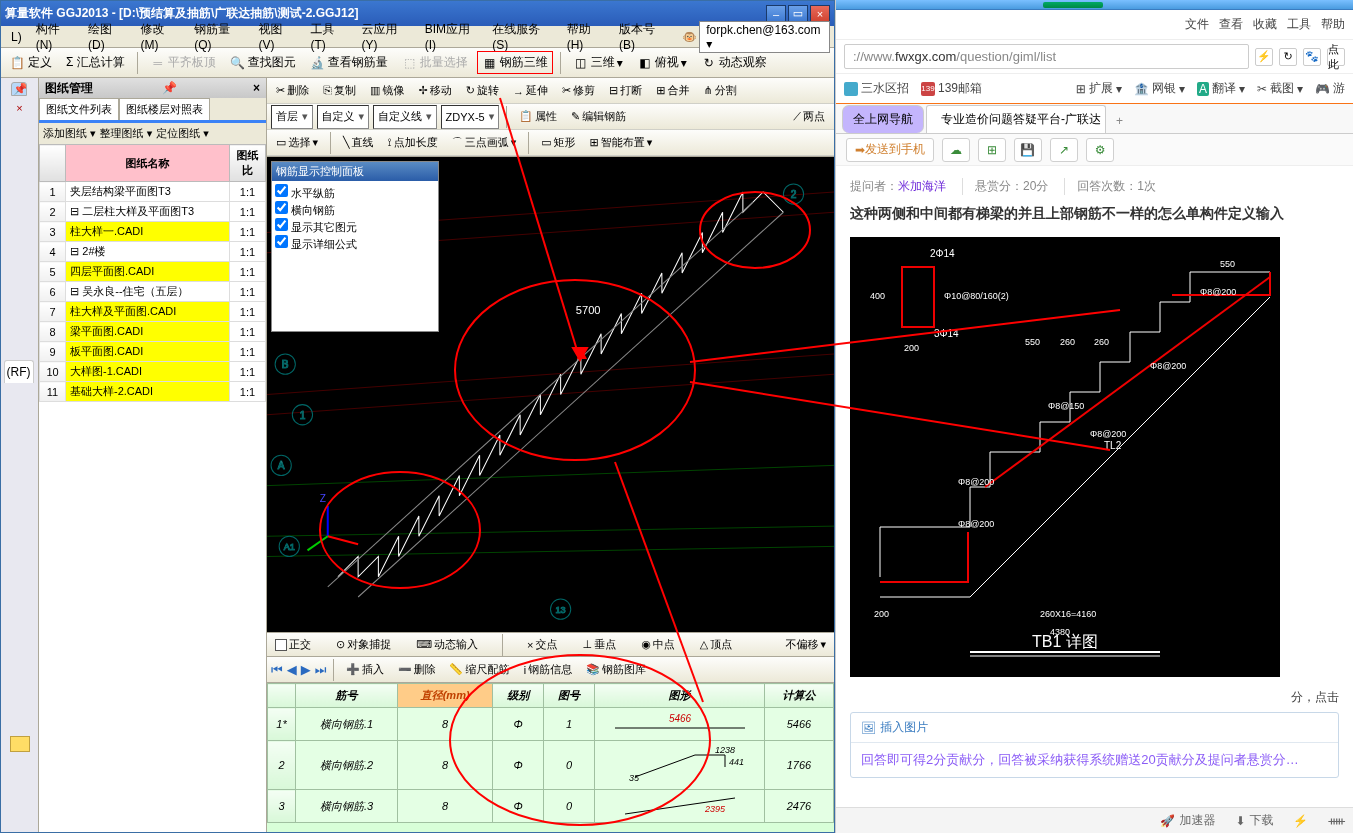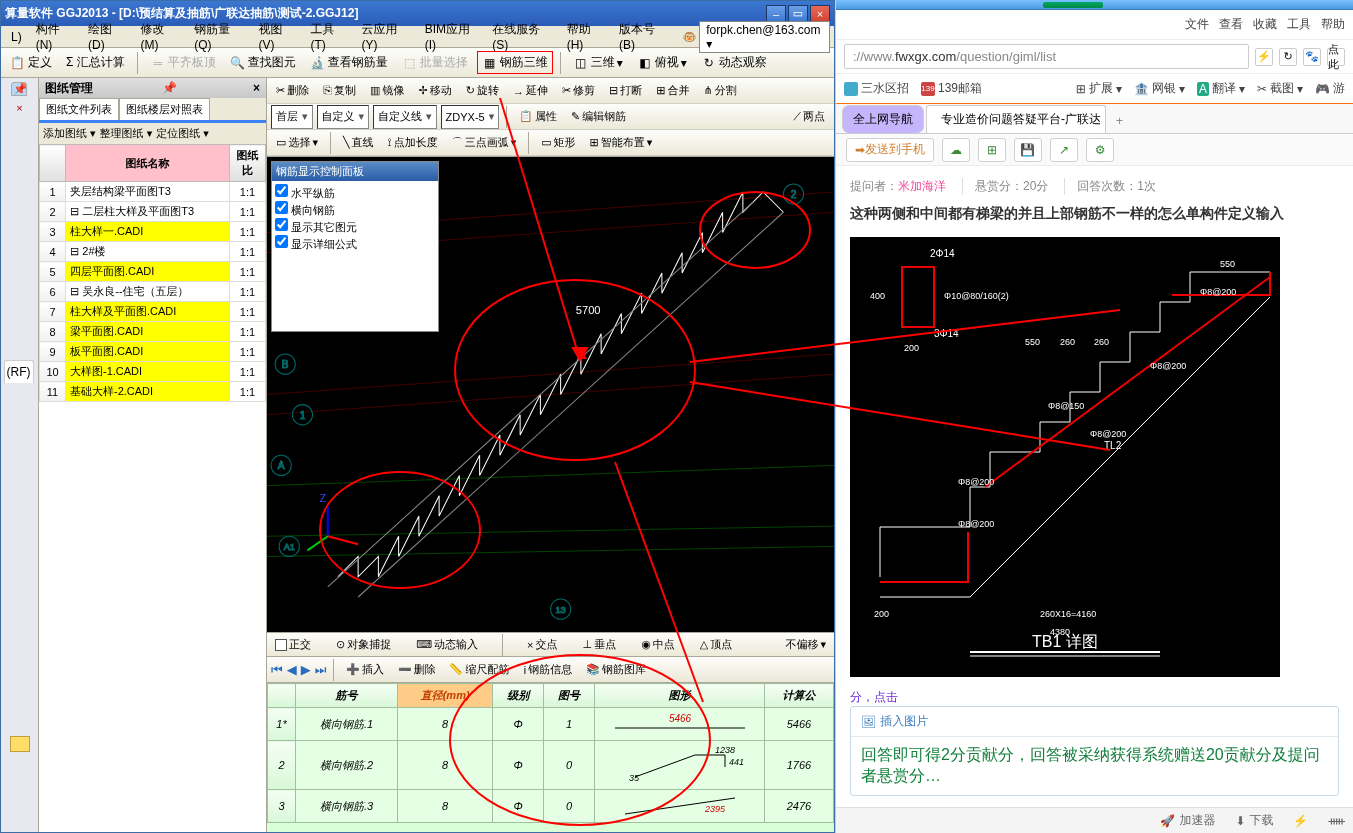--- a/index.html
+++ b/index.html
@@ -97,29 +97,29 @@
 .tab.inactive { background: #c4b5fd; border-radius: 7px; }
 .tab .fav { width: 14px; height: 14px; background: #6ab04c; border-radius: 2px; }
 .tab-plus { padding: 5px 8px; cursor: pointer; color: #888; }
 
 .page-actions { height: 32px; display: flex; align-items: center; padding: 0 10px; gap: 8px; background: #fafafa; border-bottom: 1px solid #eee; }
 .page-action { width: 28px; height: 24px; border: 1px solid #d0d0d0; border-radius: 3px; display: flex; align-items: center; justify-content: center; cursor: pointer; color: #3a8c3a; background: #fff; }
 .page-action.primary { width: auto; padding: 0 8px; color: #d08030; }
 
 .page-content { padding: 12px 14px; }
 .q-meta { color: #888; font-size: 12px; margin-bottom: 10px; display: flex; gap: 16px; }
-.q-meta .blue { color: #ec4899; }
+.q-meta .blue { color: #6d28d9; }
 .q-title { font-size: 14px; font-weight: bold; color: #333; margin-bottom: 14px; }
 
 .q-figure { width: 430px; height: 440px; background: #000; margin-bottom: 12px; position: relative; }
 .q-figure svg { width: 100%; height: 100%; }
 
 .answer-box { border: 1px solid #c8d8e8; border-radius: 3px; }
 .answer-box .ab-head { padding: 6px 10px; color: #3a7cc0; display: flex; align-items: center; gap: 4px; cursor: pointer; }
-.answer-box .ab-body { padding: 8px 10px; color: #15803d; font-size: 16px; border-top: 1px solid #e0e8f0; }
+.answer-box .ab-body { padding: 8px 10px; color: #8b5cf6; font-size: 13px; border-top: 1px solid #e0e8f0; }
 
 .browser-status { position: absolute; bottom: 0; left: 0; right: 0; height: 26px; background: #f4f4f4; border-top: 1px solid #ddd; display: flex; align-items: center; justify-content: flex-end; padding: 0 8px; gap: 20px; font-size: 12px; color: #666; }
 .browser-status .st-item { display: flex; align-items: center; gap: 4px; cursor: pointer; }
 
 
 .anno-overlay { position: absolute; left: 0; top: 0; width: 1353px; height: 833px; pointer-events: none; z-index: 999; }
 </style>
 </head>
 <body>
 
@@ -570,21 +570,21 @@
         <text x="24" y="380" fill="#fff" font-size="9">200</text>
         <text x="190" y="380" fill="#fff" font-size="9">260X16=4160</text>
         <text x="200" y="398" fill="#fff" font-size="9">4380</text>
 
         <line x1="120" y1="415" x2="310" y2="415" stroke="#fff" stroke-width="2"></line>
         <line x1="120" y1="419" x2="310" y2="419" stroke="#fff"></line>
         <text x="215" y="410" fill="#fff" font-size="16" text-anchor="middle">TB1 详图</text>
       </svg>
     </div>
 
-    <div style="color:#6d28d9;font-size:12px;"><span>分，点击</span></div>
+    <div style="text-align:right;color:#404040;font-size:12px;margin-bottom:6px;"><span>分，点击</span></div>
 
     <div class="answer-box">
       <div class="ab-head">🖼 <span>插入图片</span></div>
       <div class="ab-body">回答即可得2分贡献分，回答被采纳获得系统赠送20贡献分及提问者悬赏分…</div>
     </div>
   </div>
 
   <div class="browser-status">
     <div class="st-item">🚀<span>加速器</span></div>
     <div class="st-item">⬇<span>下载</span></div>

